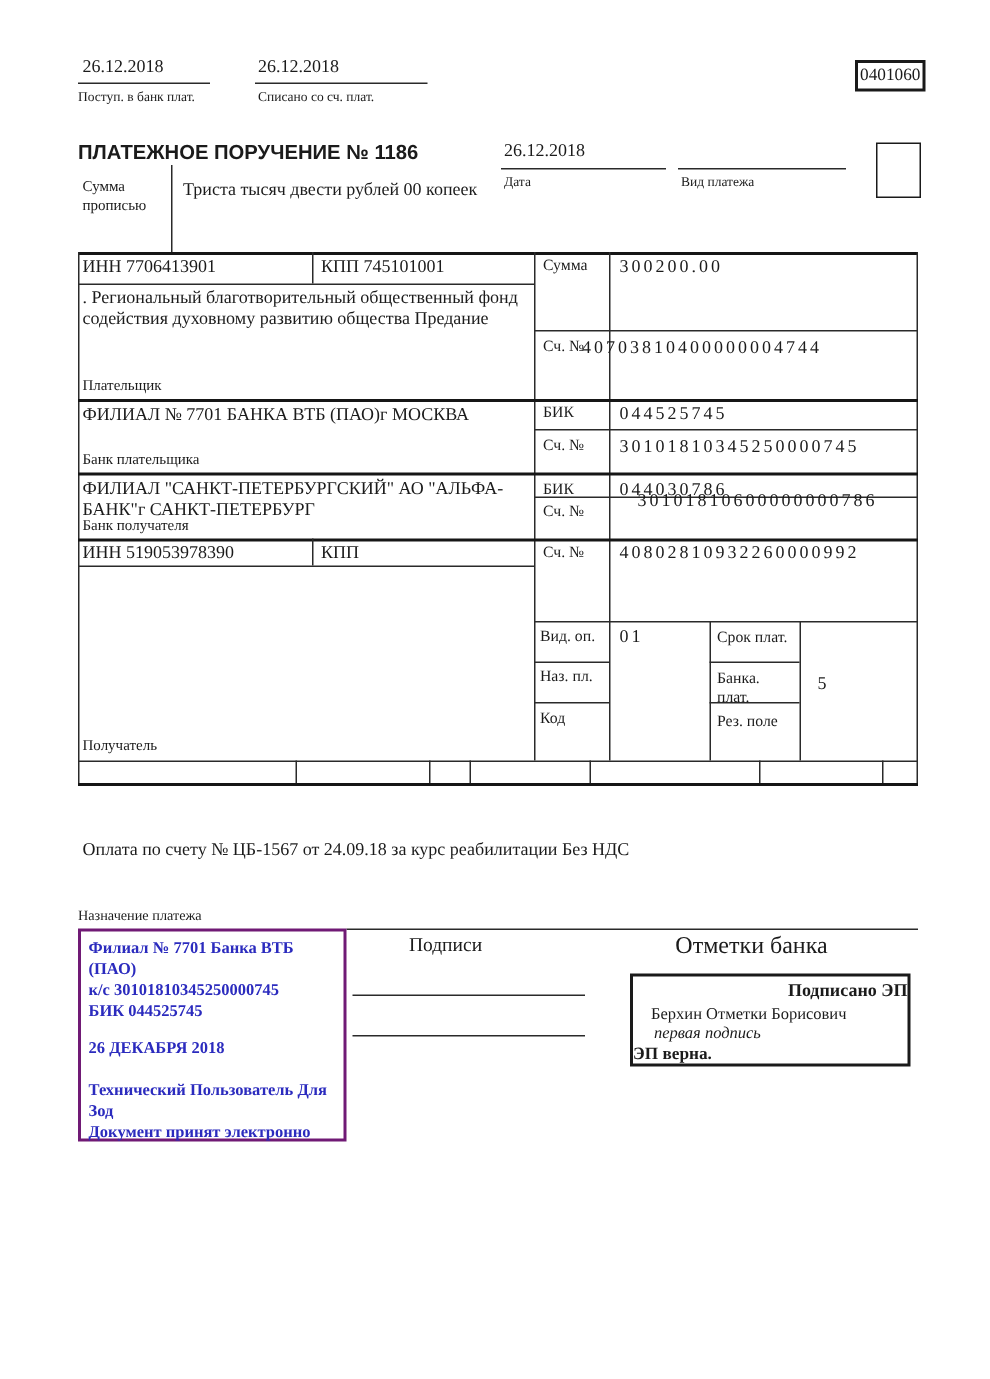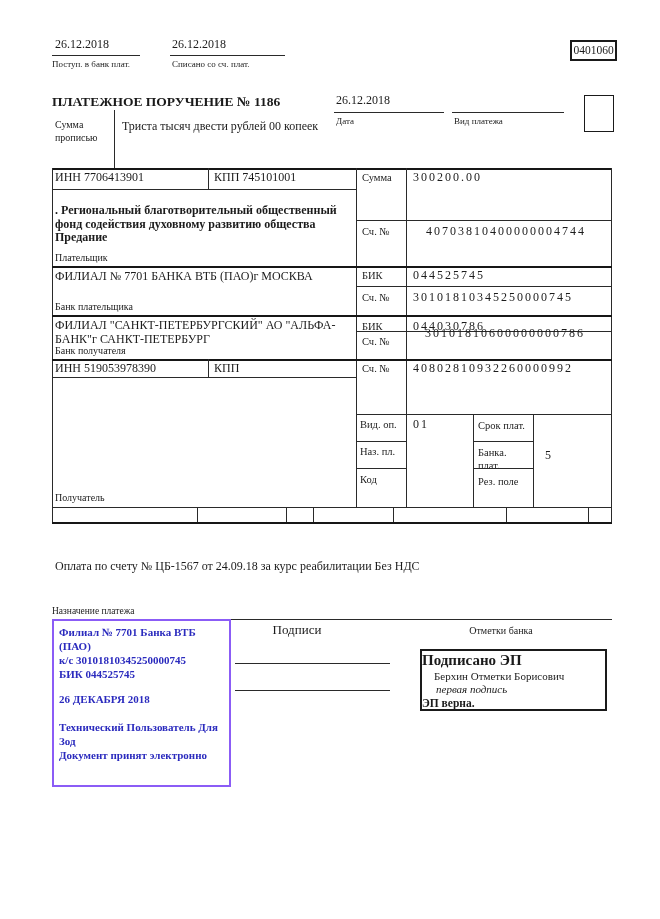--- a/index.html
+++ b/index.html
@@ -9,31 +9,31 @@
   }
   .t{position:absolute;font-size:12px;line-height:13px;white-space:nowrap;}
   .wrap{white-space:normal;}
   .sm{font-size:9px;line-height:10px;}
   .lbl{font-size:10px;line-height:11px;}
   .cell-lbl{font-size:10.5px;line-height:11px;}
   .num{letter-spacing:2px;}
   .hl{position:absolute;height:1px;background:#2a2a2a;}
   .hl.thick{height:2px;background:#161616;}
   .vl{position:absolute;width:1px;background:#2a2a2a;}
-  .title{font-family:Liberation Serif, serif;font-weight:bold;font-size:13.5px;}
+  .title{font-family:Liberation Sans, sans-serif;font-weight:bold;font-size:13.5px;}
   .box{position:absolute;border:2px solid #1a1a1a;box-sizing:border-box;}
   .blue-stamp{
-    position:absolute;left:52px;top:619px;width:179px;height:168px;box-sizing:border-box;
-    border:2px solid #8b5cf6;color:#2b2bbe;font-weight:bold;font-size:11px;line-height:14px;
+    position:absolute;left:52px;top:619px;width:179px;height:142px;box-sizing:border-box;
+    border:2px solid #701a75;color:#2b2bbe;font-weight:bold;font-size:11px;line-height:14px;
     padding:4px 5px;
   }
   .blue-stamp .gap1{height:11px;}
   .blue-stamp .gap2{height:14px;}
   .ep-box{position:absolute;left:420px;top:649px;width:187px;height:62px;box-sizing:border-box;border:2px solid #1a1a1a;font-size:11px;line-height:13.5px;}
-  .ep-box .ep-title{text-align:left;font-weight:bold;font-size:15px;margin-top:3px;}
+  .ep-box .ep-title{text-align:right;font-weight:bold;font-size:12px;margin-top:3px;}
   .ep-box .ep-name{margin-left:12px;margin-top:2px;}
   .ep-box .ep-role{margin-left:14px;font-style:italic;}
   .ep-box .ep-valid{text-align:left;font-weight:bold;font-size:11.5px;}
 </style>
 </head>
 <body>
 
 <div class="page">
 
   <div class="t" style="left:55px;top:38px;">26.12.2018</div>
@@ -68,23 +68,23 @@
 
   <div class="t" style="left:55px;top:171px;">ИНН 7706413901</div>
   <div class="vl" style="left:208px;top:168px;height:21px;"></div>
   <div class="t" style="left:214px;top:171px;">КПП 745101001</div>
   <div class="hl" style="left:52px;top:189px;width:304px;"></div>
 
   <div class="t cell-lbl" style="left:362px;top:172px;">Сумма</div>
   <div class="t num" style="left:413px;top:171px;">300200.00</div>
   <div class="hl" style="left:356px;top:220px;width:256px;"></div>
   <div class="t cell-lbl" style="left:362px;top:226px;">Сч. №</div>
-  <div class="t num" style="left:426px;top:225px;text-align:right;">40703810400000004744</div>
+  <div class="t num" style="left:388px;top:225px;text-align:right;">40703810400000004744</div>
 
-  <div class="t wrap" style="left:55px;top:204px;width:296px;line-height:13.5px;font-weight:bold;">. Региональный благотворительный общественный фонд содействия духовному развитию общества Предание</div>
+  <div class="t wrap" style="left:55px;top:192px;width:296px;line-height:13.5px;">. Региональный благотворительный общественный фонд содействия духовному развитию общества Предание</div>
   <div class="t lbl" style="left:55px;top:252px;">Плательщик</div>
   <div class="hl thick" style="left:52px;top:266px;width:560px;"></div>
 
   <div class="t wrap" style="left:55px;top:270px;width:296px;line-height:13.5px;">ФИЛИАЛ № 7701 БАНКА ВТБ (ПАО)г МОСКВА</div>
   <div class="t cell-lbl" style="left:362px;top:270px;">БИК</div>
   <div class="t num" style="left:413px;top:269px;">044525745</div>
   <div class="hl" style="left:356px;top:286px;width:256px;"></div>
   <div class="t cell-lbl" style="left:362px;top:292px;">Сч. №</div>
   <div class="t num" style="left:413px;top:291px;">30101810345250000745</div>
   <div class="t lbl" style="left:55px;top:301px;">Банк плательщика</div>
@@ -145,21 +145,21 @@
     <div>26 ДЕКАБРЯ 2018</div>
     <div class="gap2"></div>
     <div>Технический Пользователь Для</div>
     <div>Зод</div>
     <div>Документ принят электронно</div>
   </div>
 
   <div class="t" style="left:232px;top:623px;width:130px;text-align:center;font-size:13px;white-space:nowrap;">Подписи</div>
   <div class="hl" style="left:235px;top:663px;width:155px;"></div>
   <div class="hl" style="left:235px;top:690px;width:155px;"></div>
-  <div class="t" style="left:390px;top:624px;width:222px;text-align:center;font-size:10px;">Отметки банка</div>
+  <div class="t" style="left:390px;top:624px;width:222px;text-align:center;font-size:16px;">Отметки банка</div>
 
   <div class="ep-box">
     <div class="ep-title">Подписано ЭП</div>
     <div class="ep-name">Берхин Отметки Борисович</div>
     <div class="ep-role">первая подпись</div>
     <div class="ep-valid">ЭП верна.</div>
   </div>
 
 </div>
 

